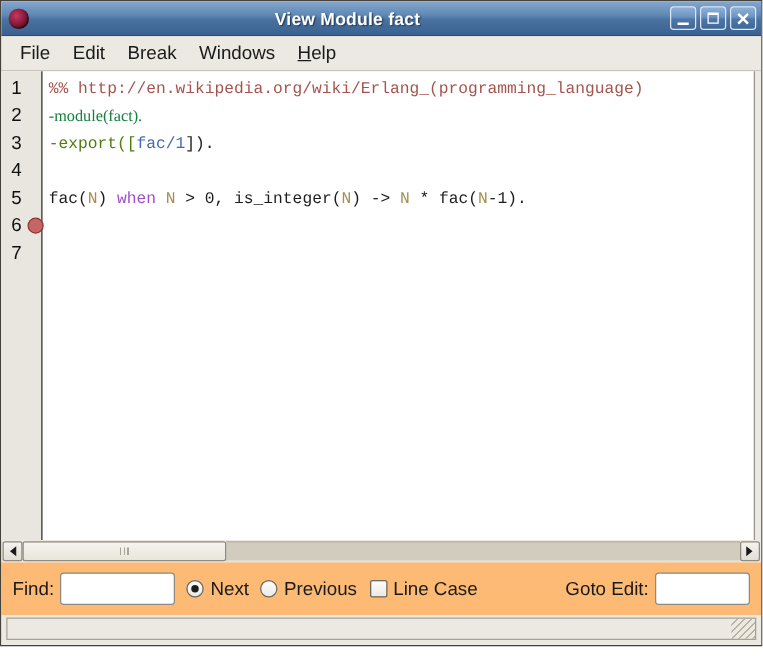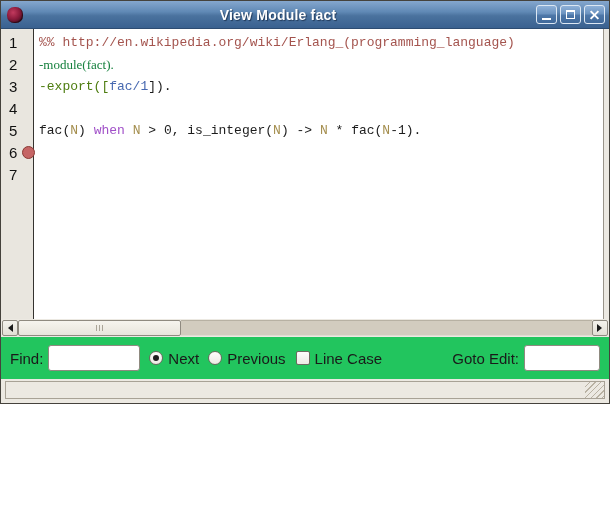--- a/index.html
+++ b/index.html
@@ -1,20 +1,20 @@
 <!DOCTYPE html>
 <html><head>
 <meta charset="utf-8">
 <style>
   * { box-sizing: border-box; margin: 0; padding: 0; }
   html,body { width:610px; height:525px; }
   body { font-family:"Liberation Sans", sans-serif; }
 
   .window {
-    width:610px; height:404px;
+    width:610px; height:517px;
     background:#ece9e2;
     border:1px solid #45423c;
     display:flex; flex-direction:column;
     overflow:hidden;
   }
 
   
   .titlebar {
     height:28px; flex:0 0 28px;
     display:flex; align-items:center;
@@ -112,21 +112,21 @@
     flex:1; background:#d2ccbf;
     border-top:1px solid #b7b1a3; border-bottom:1px solid #e0dcd2;
   }
 
   
   .findbar {
     height:42px; flex:0 0 42px;
     display:flex; align-items:center;
     padding:0 9px;
     font-size:15px; color:#1a1a1a;
-    background:#22c55e;
+    background:#fdba74;
   }
   .text-input {
     height:26px; border:1px solid #8f8a80; border-radius:3px;
     background:#fff; font-size:14px; padding:0 4px;
     font-family:"Liberation Sans",sans-serif; outline:none;
   }
   .find-input { width:92px; margin-left:5px; }
   .goto-input { width:76px; margin-left:5px; }
   .radio {
     width:14px; height:14px; border-radius:50%;
@@ -170,20 +170,27 @@
     </div>
     <div class="win-btn">
       <span class="glyph-max"></span>
     </div>
     <div class="win-btn">
       <span class="glyph-close-a"></span>
       <span class="glyph-close-b"></span>
     </div>
   </div>
 
+  <div class="menubar">
+      <span class="menu-item">File</span>
+      <span class="menu-item">Edit</span>
+      <span class="menu-item">Break</span>
+      <span class="menu-item">Windows</span>
+      <span class="menu-item"><u>H</u>elp</span>
+    </div>
 
   <div class="main">
     <div class="editor">
       <div class="gutter-col">
           <div class="gutter-row"><span>1</span></div>
           <div class="gutter-row"><span>2</span></div>
           <div class="gutter-row"><span>3</span></div>
           <div class="gutter-row"><span>4</span></div>
           <div class="gutter-row"><span>5</span></div>
           <div class="gutter-row"><span>6</span><span class="breakpoint"></span></div>

